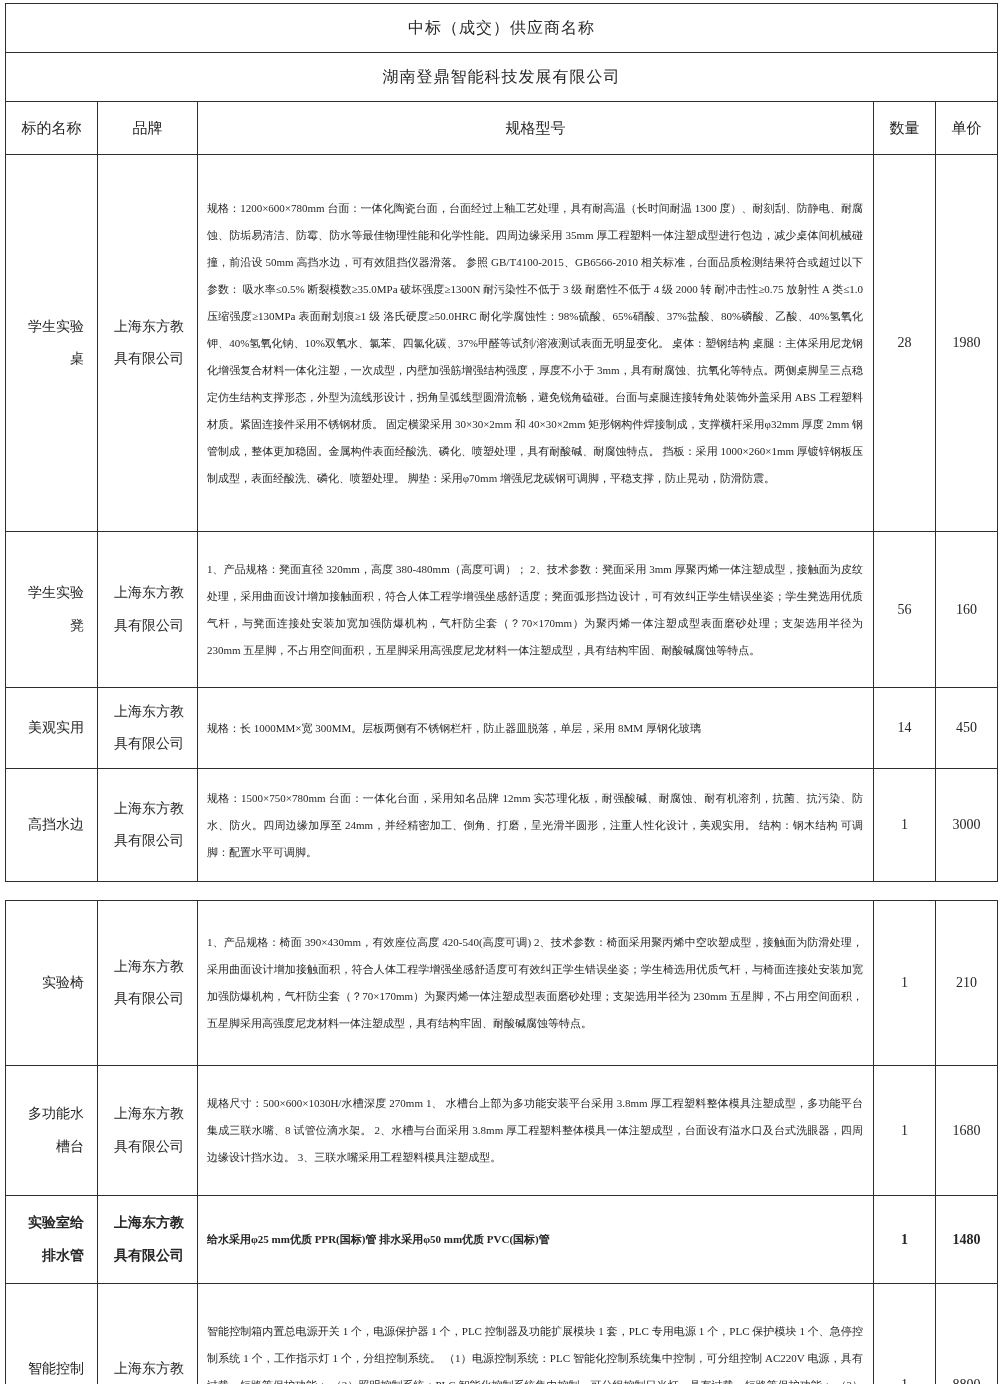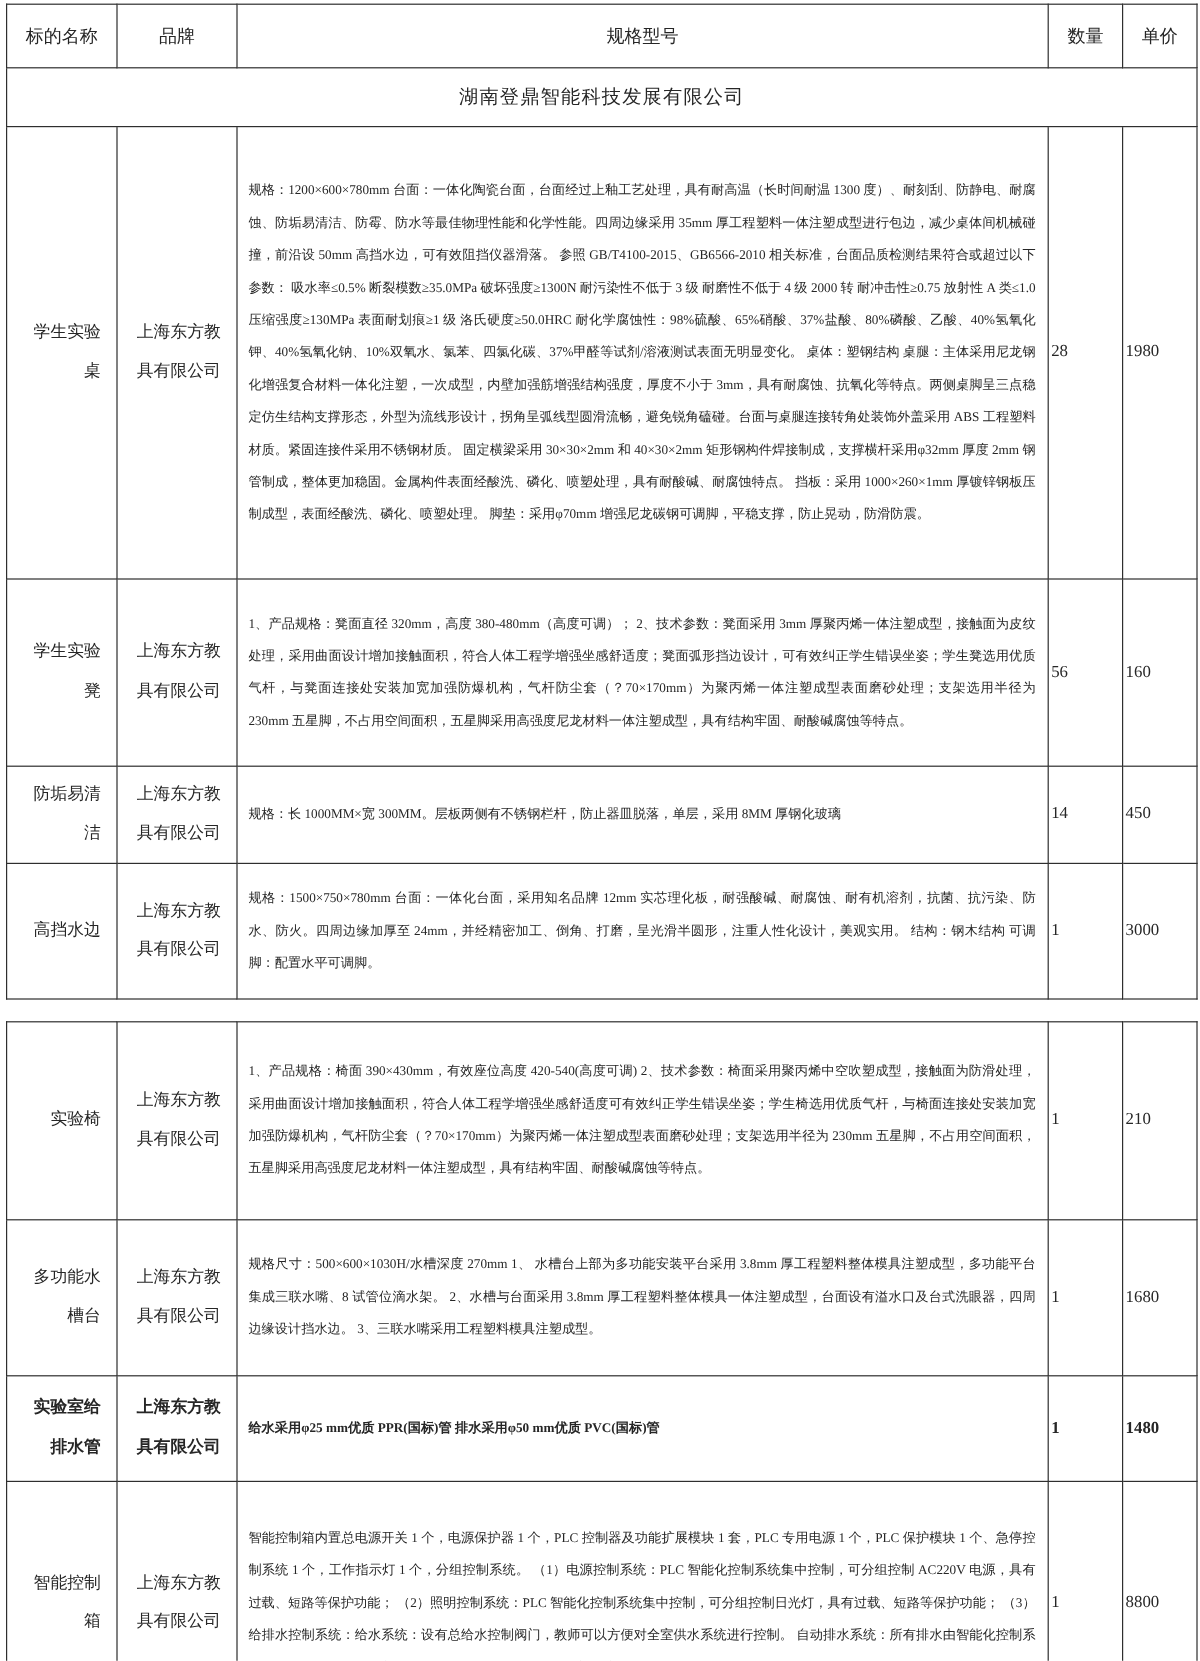--- a/index.html
+++ b/index.html
@@ -39,21 +39,21 @@
     font-size:15px;
     height:50px;
   }
   .cell-center{
     text-align:right;
     font-size:14px;
     line-height:2.3;
     padding:0 13px;
   }
   .num-cell{
-    text-align:left;
+    text-align:center;
     font-size:14px;
     padding:0 2px;
   }
   .spec-cell{
     text-align:justify;
     font-size:11px;
     line-height:27px;
     padding:6px 10px 6px 9px;
   }
   
@@ -73,46 +73,49 @@
 
   <table class="doc">
     <colgroup>
       <col style="width:92px">
         <col style="width:100px">
         <col style="width:676px">
         <col style="width:62px">
         <col style="width:62px">
     </colgroup>
     <tbody>
+        <tr>
+      <td class="title-cell" colspan="5">中标（成交）供应商名称</td>
+    </tr>
+    <tr>
+      <td class="company-cell" colspan="5">湖南登鼎智能科技发展有限公司</td>
+    </tr>
     <tr>
       <td class="head-cell">标的名称</td>
       <td class="head-cell">品牌</td>
       <td class="head-cell">规格型号</td>
       <td class="head-cell">数量</td>
       <td class="head-cell">单价</td>
-    </tr>
-    <tr>
-      <td class="company-cell" colspan="5">湖南登鼎智能科技发展有限公司</td>
     </tr>
     <tr class="r-h1">
       <td class="cell-center">学生实验桌</td>
       <td class="cell-center">上海东方教具有限公司</td>
       <td class="spec-cell">规格：1200×600×780mm 台面：一体化陶瓷台面，台面经过上釉工艺处理，具有耐高温（长时间耐温 1300 度）、耐刻刮、防静电、耐腐蚀、防垢易清洁、防霉、防水等最佳物理性能和化学性能。四周边缘采用 35mm 厚工程塑料一体注塑成型进行包边，减少桌体间机械碰撞，前沿设 50mm 高挡水边，可有效阻挡仪器滑落。 参照 GB/T4100-2015、GB6566-2010 相关标准，台面品质检测结果符合或超过以下参数： 吸水率≤0.5% 断裂模数≥35.0MPa 破坏强度≥1300N 耐污染性不低于 3 级 耐磨性不低于 4 级 2000 转 耐冲击性≥0.75 放射性 A 类≤1.0 压缩强度≥130MPa 表面耐划痕≥1 级 洛氏硬度≥50.0HRC 耐化学腐蚀性：98%硫酸、65%硝酸、37%盐酸、80%磷酸、乙酸、40%氢氧化钾、40%氢氧化钠、10%双氧水、氯苯、四氯化碳、37%甲醛等试剂/溶液测试表面无明显变化。 桌体：塑钢结构 桌腿：主体采用尼龙钢化增强复合材料一体化注塑，一次成型，内壁加强筋增强结构强度，厚度不小于 3mm，具有耐腐蚀、抗氧化等特点。两侧桌脚呈三点稳定仿生结构支撑形态，外型为流线形设计，拐角呈弧线型圆滑流畅，避免锐角磕碰。台面与桌腿连接转角处装饰外盖采用 ABS 工程塑料材质。紧固连接件采用不锈钢材质。 固定横梁采用 30×30×2mm 和 40×30×2mm 矩形钢构件焊接制成，支撑横杆采用φ32mm 厚度 2mm 钢管制成，整体更加稳固。金属构件表面经酸洗、磷化、喷塑处理，具有耐酸碱、耐腐蚀特点。 挡板：采用 1000×260×1mm 厚镀锌钢板压制成型，表面经酸洗、磷化、喷塑处理。 脚垫：采用φ70mm 增强尼龙碳钢可调脚，平稳支撑，防止晃动，防滑防震。</td>
       <td class="num-cell">28</td>
       <td class="num-cell">1980</td>
     </tr>
     <tr class="r-h2">
       <td class="cell-center">学生实验凳</td>
       <td class="cell-center">上海东方教具有限公司</td>
       <td class="spec-cell">1、产品规格：凳面直径 320mm，高度 380-480mm（高度可调）； 2、技术参数：凳面采用 3mm 厚聚丙烯一体注塑成型，接触面为皮纹处理，采用曲面设计增加接触面积，符合人体工程学增强坐感舒适度；凳面弧形挡边设计，可有效纠正学生错误坐姿；学生凳选用优质气杆，与凳面连接处安装加宽加强防爆机构，气杆防尘套（？70×170mm）为聚丙烯一体注塑成型表面磨砂处理；支架选用半径为 230mm 五星脚，不占用空间面积，五星脚采用高强度尼龙材料一体注塑成型，具有结构牢固、耐酸碱腐蚀等特点。</td>
       <td class="num-cell">56</td>
       <td class="num-cell">160</td>
     </tr>
     <tr class="r-h3">
-      <td class="cell-center">防垢易清洁</td>
+      <td class="cell-center">美观实用</td>
       <td class="cell-center">上海东方教具有限公司</td>
       <td class="spec-cell">规格：长 1000MM×宽 300MM。层板两侧有不锈钢栏杆，防止器皿脱落，单层，采用 8MM 厚钢化玻璃</td>
       <td class="num-cell">14</td>
       <td class="num-cell">450</td>
     </tr>
     <tr class="r-h4">
       <td class="cell-center">高挡水边</td>
       <td class="cell-center">上海东方教具有限公司</td>
       <td class="spec-cell">规格：1500×750×780mm 台面：一体化台面，采用知名品牌 12mm 实芯理化板，耐强酸碱、耐腐蚀、耐有机溶剂，抗菌、抗污染、防水、防火。四周边缘加厚至 24mm，并经精密加工、倒角、打磨，呈光滑半圆形，注重人性化设计，美观实用。 结构：钢木结构 可调脚：配置水平可调脚。</td>
       <td class="num-cell">1</td>

